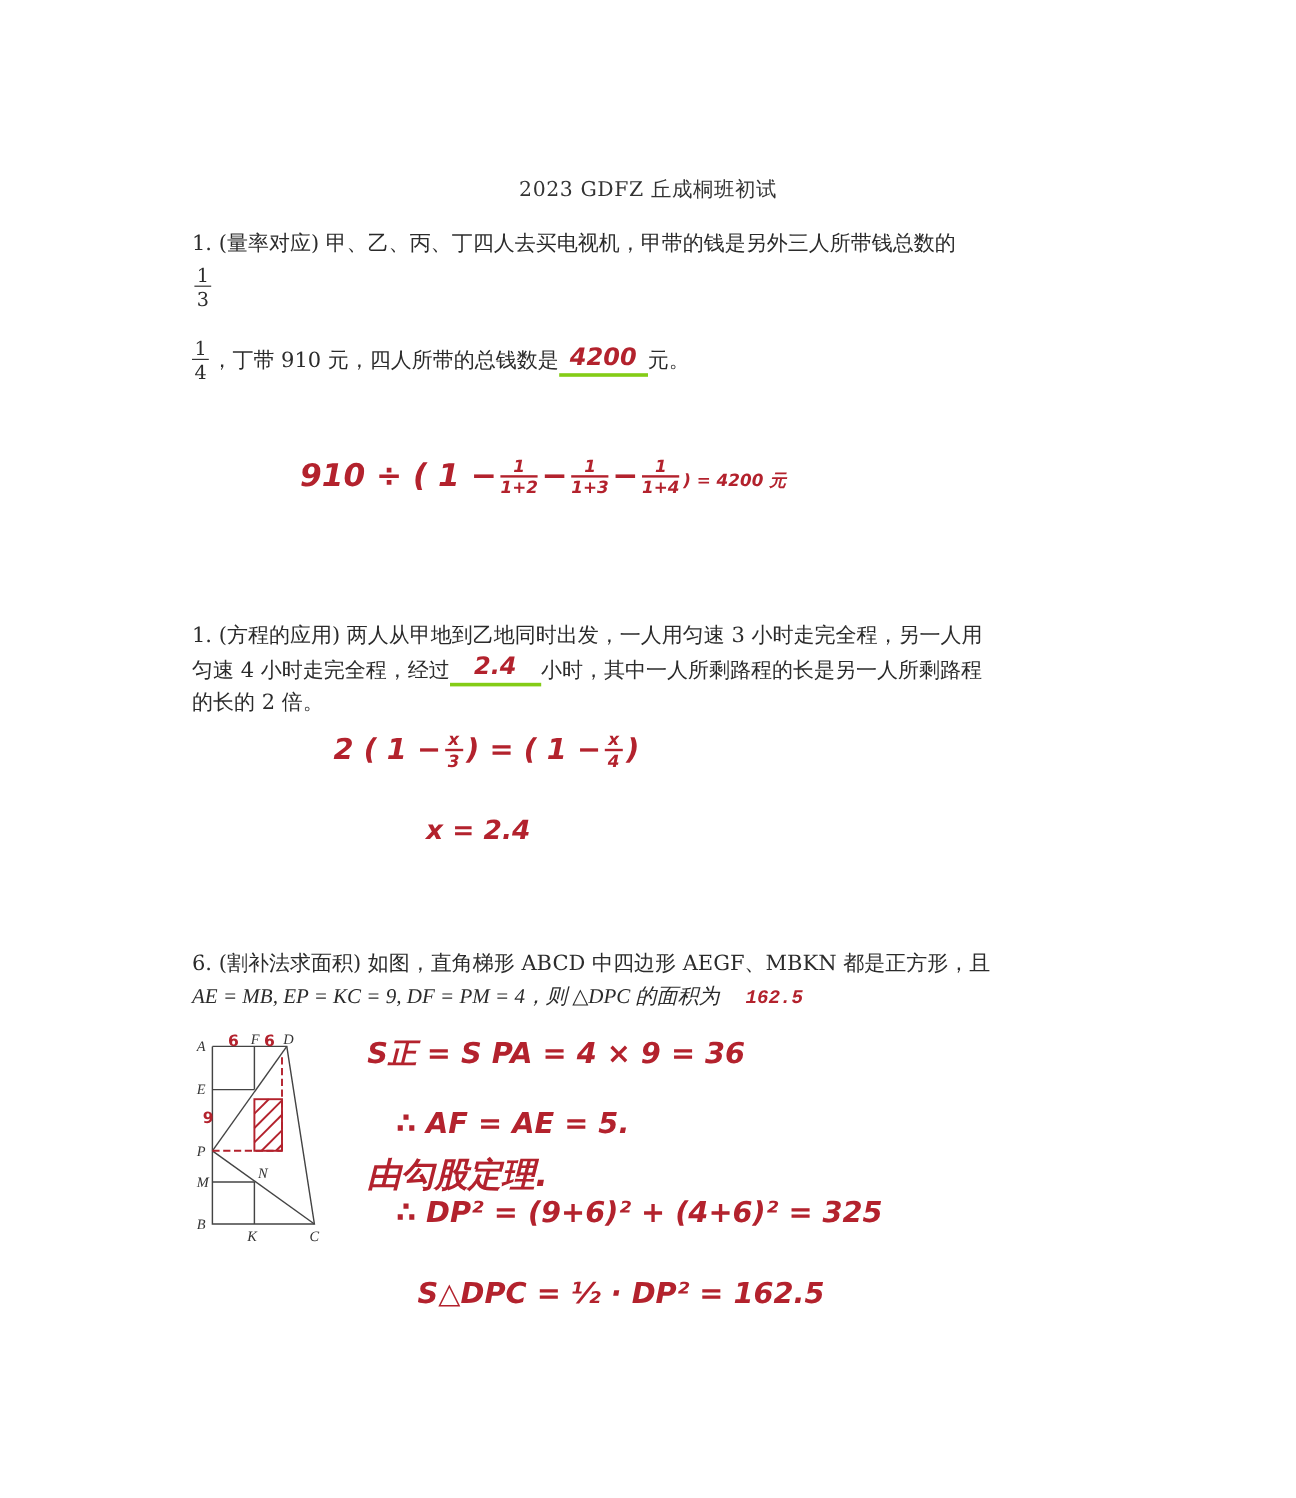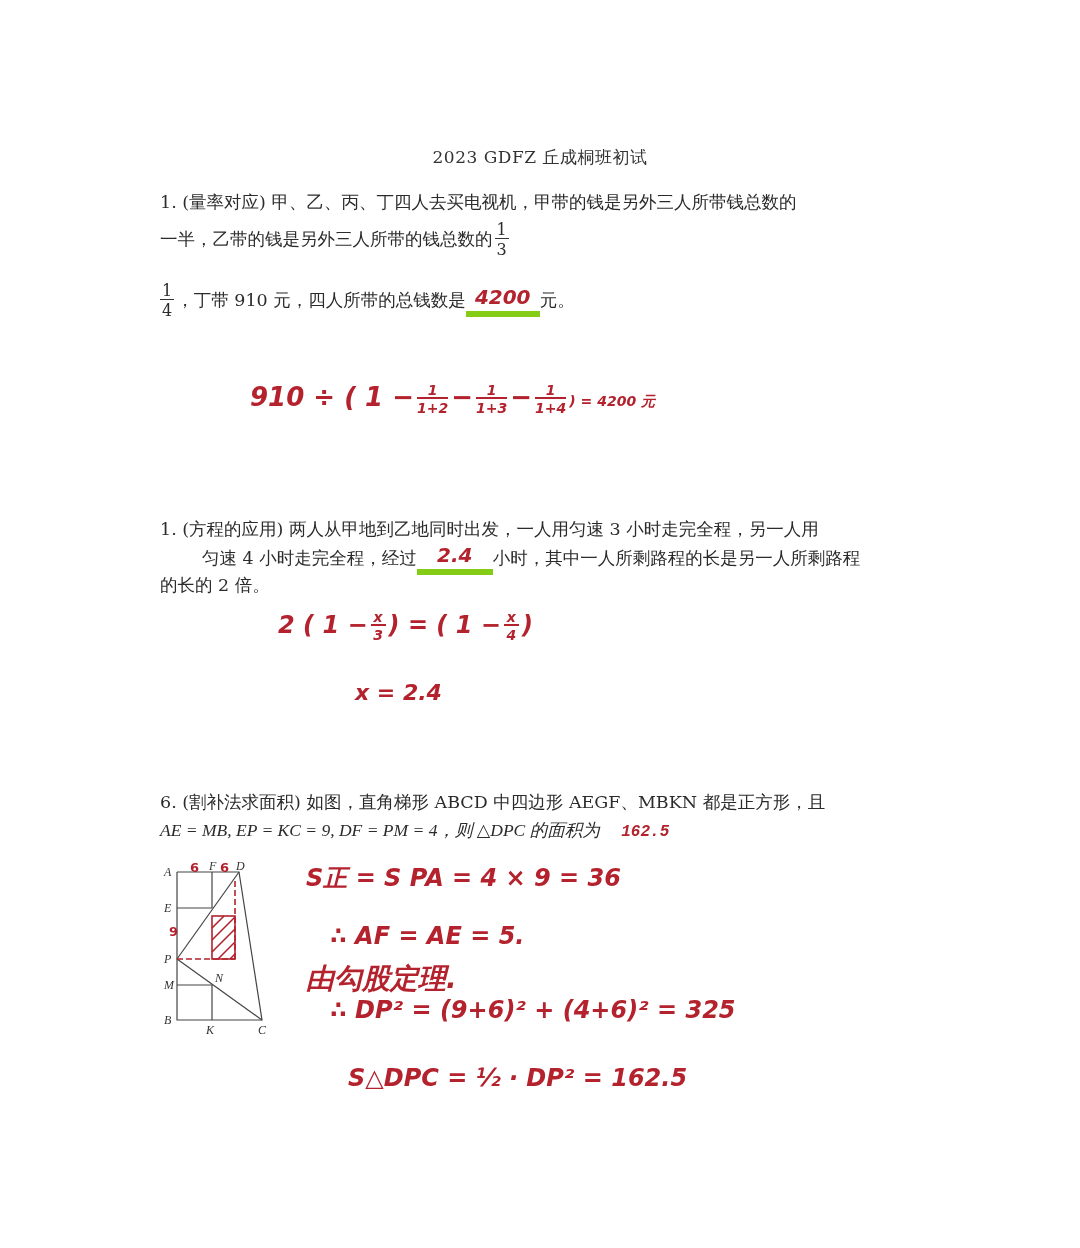--- a/index.html
+++ b/index.html
@@ -4,46 +4,46 @@
   <style>
     html, body { margin: 0; padding: 0; background: #ffffff; }
     body { width: 1080px; height: 1248px; position: relative; overflow: hidden;
            font-family: "DejaVu Serif", "Liberation Serif", serif; color: #2a2a2a; }
     .abs { position: absolute; }
     .title { left: 0; width: 1080px; top: 146px; text-align: center; font-size: 17px; letter-spacing: 0.5px; color: #333; }
     .line { font-size: 17.5px; white-space: nowrap; color: #2b2b2b; }
     .frac { display: inline-block; vertical-align: middle; text-align: center; line-height: 1; margin: 0 2px; }
     .frac .n { display: block; font-size: 16px; padding: 0 2px; border-bottom: 1px solid #333; }
     .frac .d { display: block; font-size: 16px; padding-top: 3px; }
-    .blank { display: inline-block; border-bottom: 6px solid #84cc16; text-align: center; position: relative; }
+    .blank { display: inline-block; border-bottom: 3px solid #84cc16; text-align: center; position: relative; }
     .hand { font-family: "DejaVu Sans", "Liberation Sans", sans-serif; color: #b3222d; font-style: italic; font-weight: bold; white-space: nowrap; }
     .it { font-style: italic; font-family: "Liberation Serif", "DejaVu Serif", serif; }
     .hfrac { display: inline-block; vertical-align: middle; text-align: center; line-height: 1; margin: 0 3px; }
     .hfrac .n { display: block; font-size: 14px; border-bottom: 2px solid #b3222d; padding: 0 3px; }
     .hfrac .d { display: block; font-size: 14px; padding-top: 2px; }
   </style>
 </head>
 <body>
 
 <div class="abs title">2023 GDFZ 丘成桐班初试</div>
 
 <div class="abs line" style="left:160px; top:190px;">1. (量率对应) 甲、乙、丙、丁四人去买电视机，甲带的钱是另外三人所带钱总数的</div>
 <div class="abs line" style="left:160px; top:222px;">
-  <span>一半，乙带的钱是另外三人所带的钱总数的</span><span class="frac"><span class="n">1</span><span class="d">3</span></span>
+  <span class="frac"><span class="n">1</span><span class="d">3</span></span>
 </div>
 <div class="abs line" style="left:158px; top:283px;">
   <span class="frac"><span class="n">1</span><span class="d">4</span></span><span>，丁带 910 元，四人所带的总钱数是</span><span class="blank" style="width:74px;"><span class="hand" style="font-size:20px; position:relative; top:-2px;">4200</span></span><span>元。</span>
 </div>
 
 <div class="abs hand" style="left:250px; top:382px; font-size:26px;">
   <span>910 ÷ ( 1 −</span><span class="hfrac"><span class="n">1</span><span class="d">1+2</span></span>−<span class="hfrac"><span class="n">1</span><span class="d">1+3</span></span>−<span class="hfrac"><span class="n">1</span><span class="d">1+4</span></span><span style="font-size:14px;">) = 4200 元</span>
 </div>
 
 <div class="abs line" style="left:160px; top:517px;">1. (方程的应用) 两人从甲地到乙地同时出发，一人用匀速 3 小时走完全程，另一人用</div>
-<div class="abs line" style="left:160px; top:545px;margin-left:42px;">
+<div class="abs line" style="left:160px; top:545px;">
   <span>匀速 4 小时走完全程，经过</span><span class="blank" style="width:76px;"><span class="hand" style="font-size:20px; position:relative; top:-2px;">2.4</span></span><span>小时，其中一人所剩路程的长是另一人所剩路程</span>
 </div>
 <div class="abs line" style="left:160px; top:573px;">的长的 2 倍。</div>
 
 <div class="abs hand" style="left:278px; top:610px; font-size:24px;">
   <span>2 ( 1 −</span><span class="hfrac"><span class="n">x</span><span class="d">3</span></span><span>)  =   ( 1 −</span><span class="hfrac"><span class="n">x</span><span class="d">4</span></span><span>)</span>
 </div>
 <div class="abs hand" style="left:355px; top:680px; font-size:22px;">x = 2.4</div>
 
 <div class="abs line" style="left:160px; top:790px;">6. (割补法求面积) 如图，直角梯形 ABCD 中四边形 AEGF、MBKN 都是正方形，且</div>

